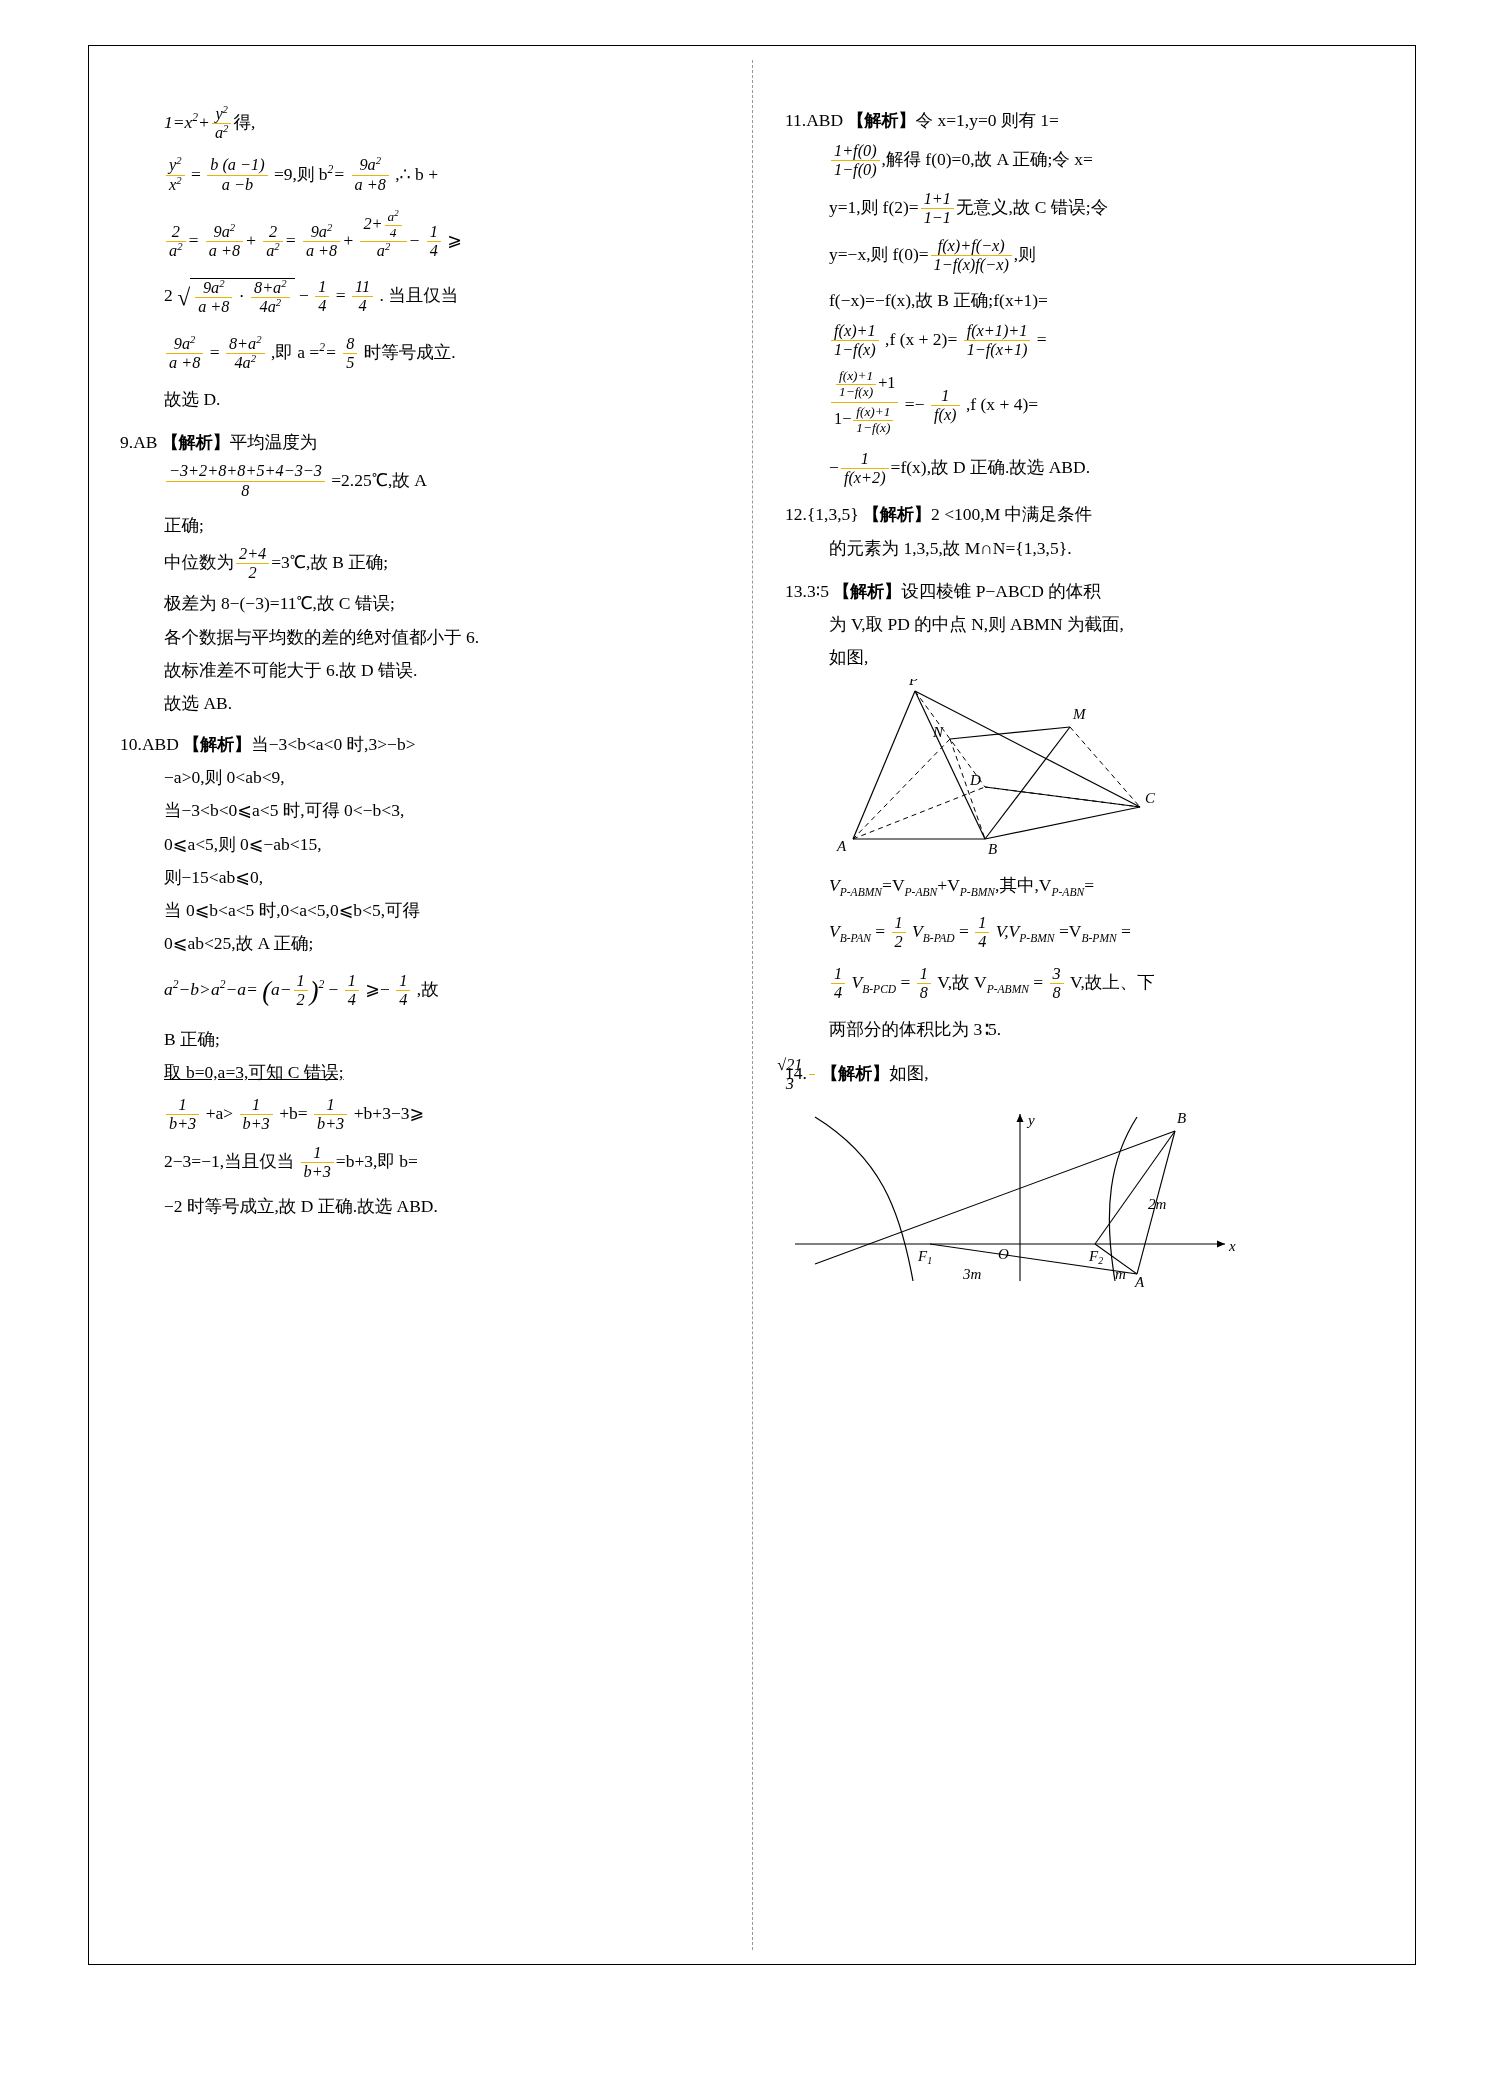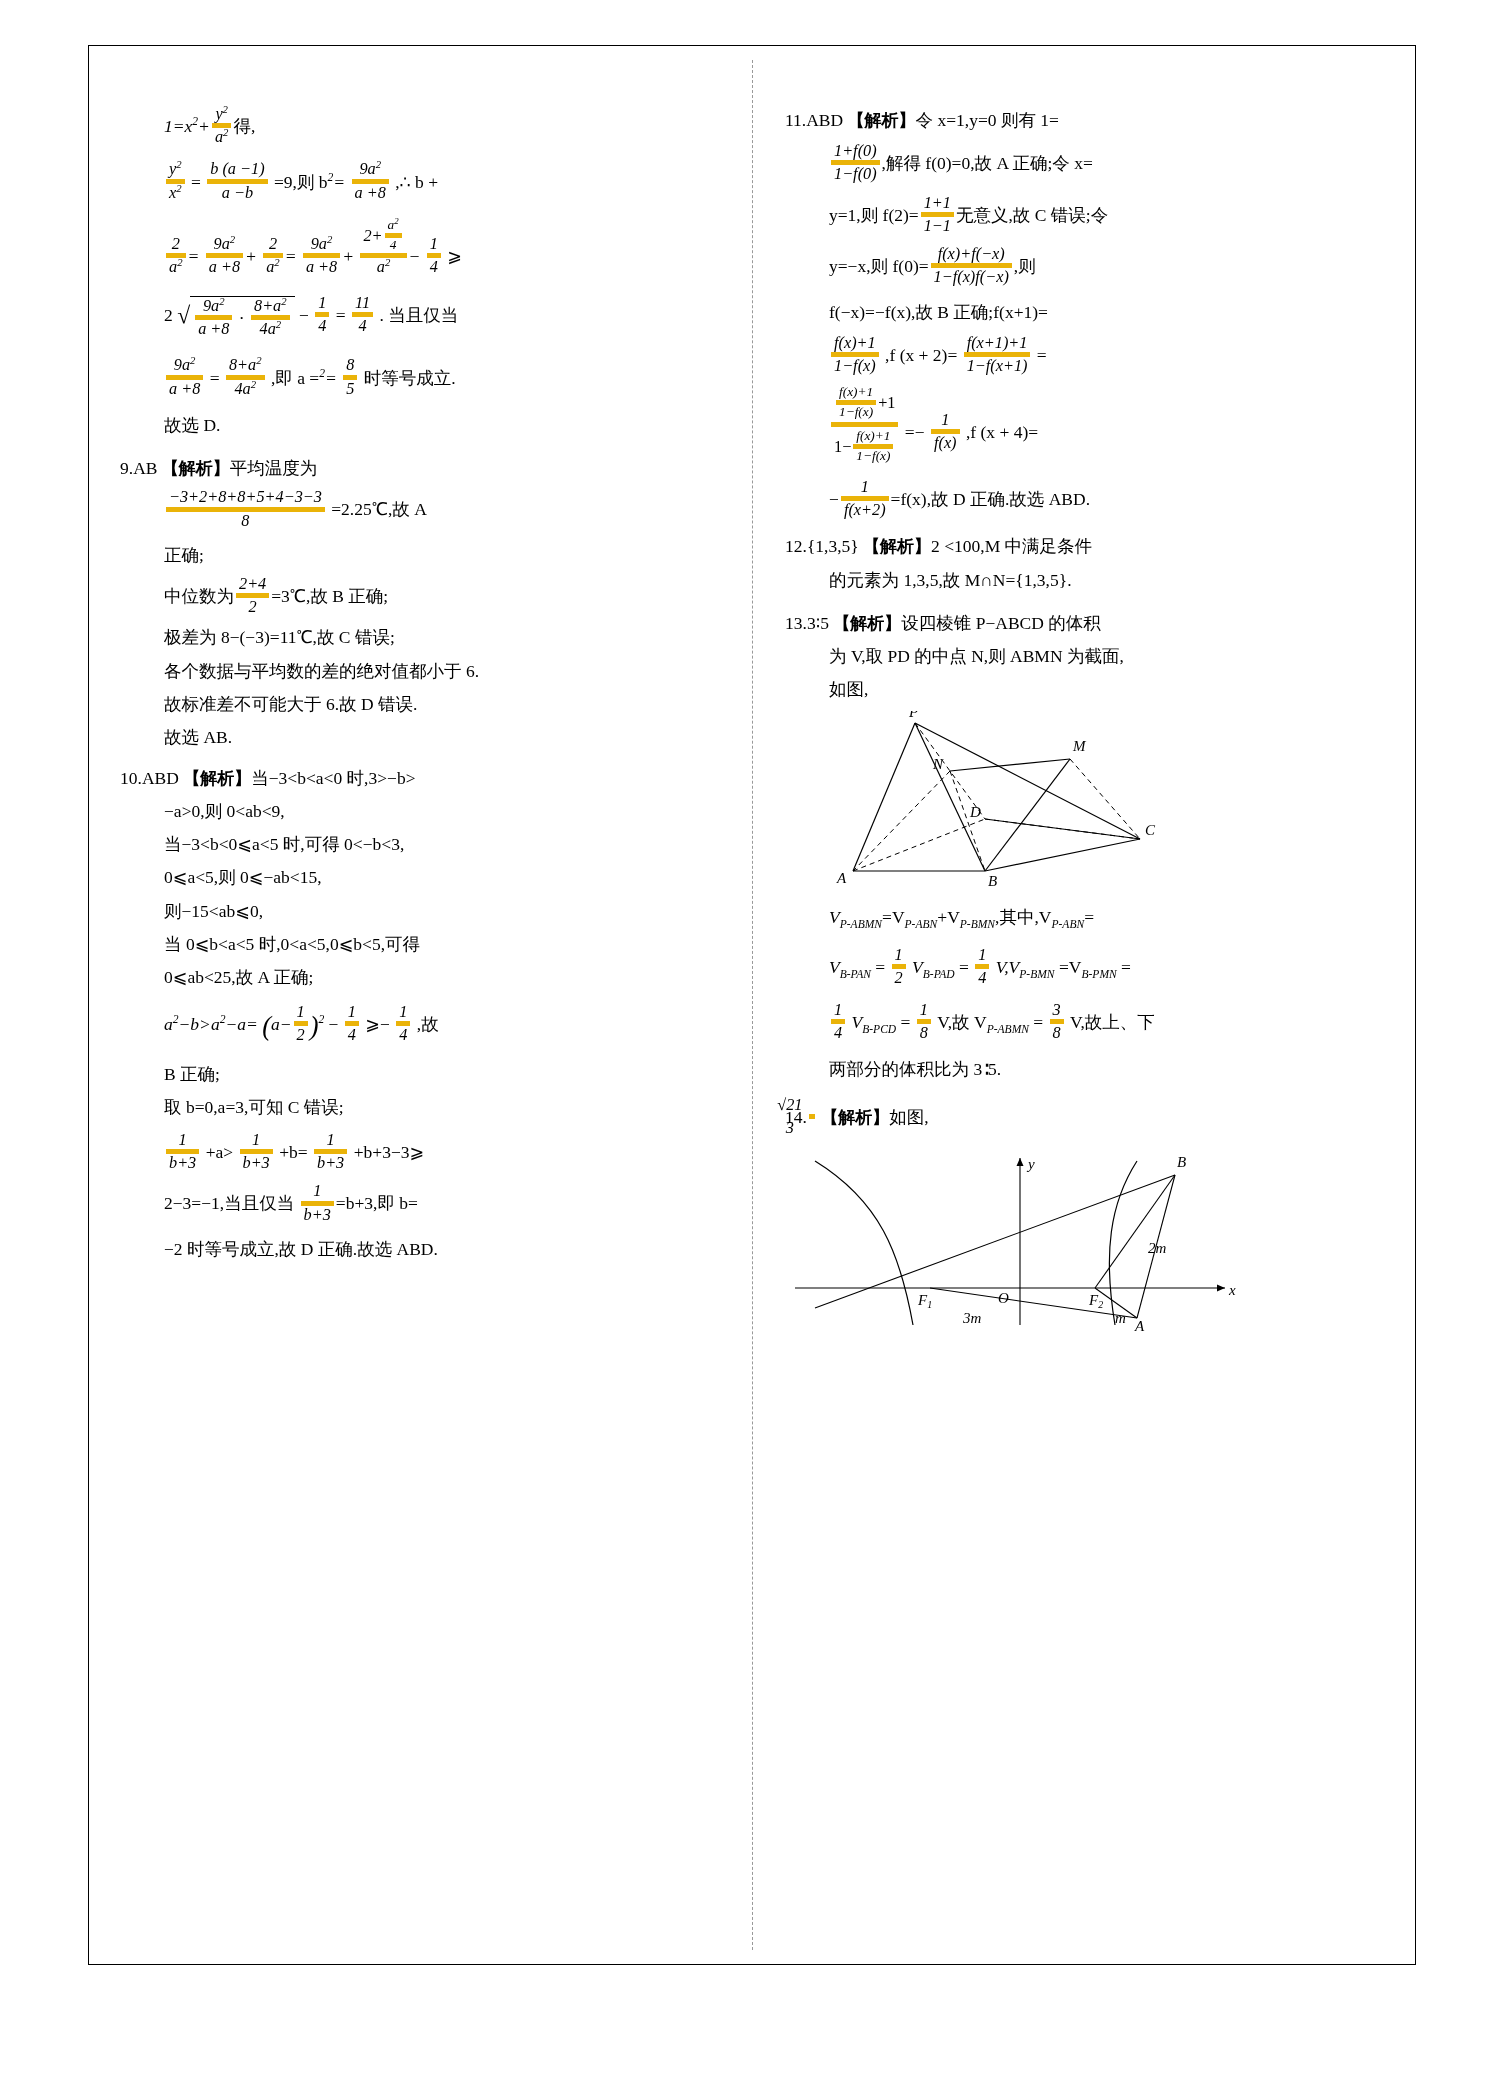--- a/index.html
+++ b/index.html
@@ -59,21 +59,21 @@
   
   .frac{
     display:inline-block;
     vertical-align:-0.62em;
     text-align:center;
     font-size:0.93em;
     line-height:1.12;
     margin:0 2px;
   }
   .frac > span{ display:block; padding:0 3px;}
-  .frac .num{ border-bottom:5px solid #eab308; }
+  .frac .num{ border-bottom:1px solid #eab308; }
   .fr-sm{ font-size:0.82em; }
 
   sup{ font-size:0.66em; vertical-align:super; line-height:0;}
   sub{ font-size:0.66em; vertical-align:sub; line-height:0;}
 
   .sqrt{
     display:inline-block;
     position:relative;
     padding-left:13px;
     vertical-align:middle;
@@ -209,21 +209,21 @@
         a<sup>2</sup>−b&gt;a<sup>2</sup>−a=
         <span style="font-size:1.5em;vertical-align:-0.18em;">(</span>a−<span class="frac"><span class="num">1</span><span class="den">2</span></span><span style="font-size:1.5em;vertical-align:-0.18em;">)</span><sup>2</sup>
         <span class="up">−</span>
         <span class="frac"><span class="num">1</span><span class="den">4</span></span>
         <span class="up">⩾−</span>
         <span class="frac"><span class="num">1</span><span class="den">4</span></span>
         <span class="up">,故</span>
       </span>
     </div>
     <div class="para indent">B 正确;</div>
-    <div class="para indent" style="margin-bottom:4px;">取 b=0,a=3,可知 C 错误;</div>
+    <div class="para indent" style="margin-bottom:4px;text-decoration:underline;">取 b=0,a=3,可知 C 错误;</div>
 
     <div class="para indent" style="margin:8px 0 10px 0;">
       <span class="math">
         <span class="frac"><span class="num">1</span><span class="den">b+3</span></span>
         <span class="up">+a&gt;</span>
         <span class="frac"><span class="num">1</span><span class="den">b+3</span></span>
         <span class="up">+b=</span>
         <span class="frac"><span class="num">1</span><span class="den">b+3</span></span>
         <span class="up">+b+3−3⩾</span>
       </span>

